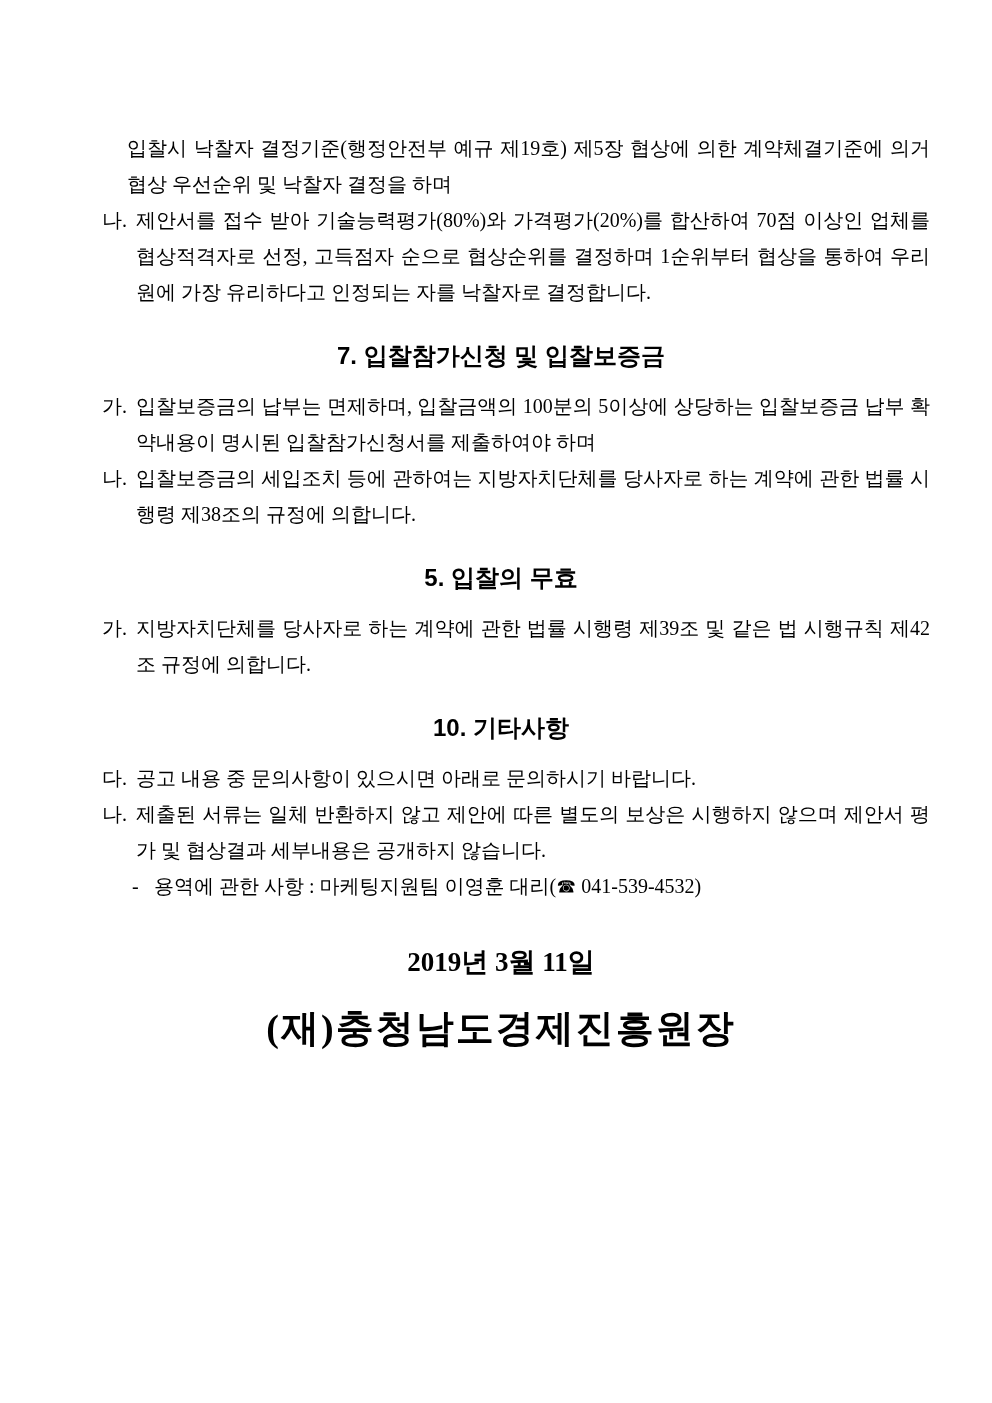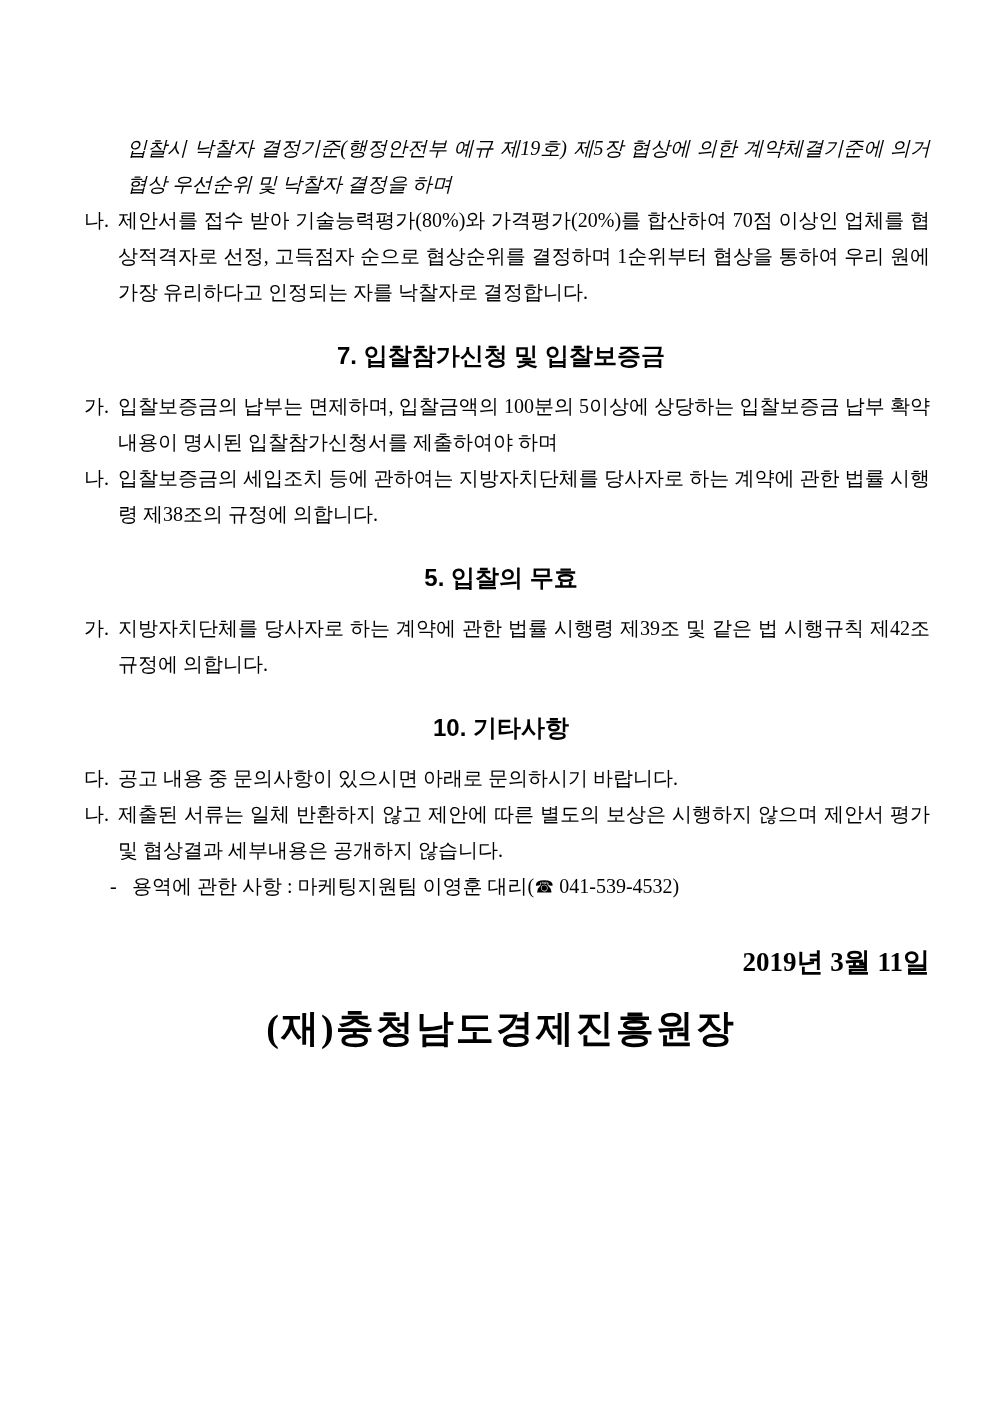--- a/index.html
+++ b/index.html
@@ -17,25 +17,24 @@
     color: #000000;
     font-family: "Liberation Serif", "DejaVu Serif", serif;
     font-size: 20px;
     line-height: 36px;
     overflow: hidden;
   }
   
   .intro-continuation {
     margin-left: 55px;
     text-align: justify;
-    font-style: italic;
   }
   
   .item {
-    margin-left: 12px;
+    margin-left: 30px;
     padding-left: 34px;
     text-indent: -34px;
     text-align: justify;
   }
   .item .label {
     display: inline-block;
     width: 34px;
     text-indent: 0;
   }
   
@@ -45,21 +44,21 @@
   .section-title {
     font-family: "Liberation Sans", "DejaVu Sans", sans-serif;
     font-weight: bold;
     font-size: 24px;
     line-height: 40px;
     margin: 0 0 12px 0;
     text-align: center;
   }
   
   .subitem {
-    margin-left: 38px;
+    margin-left: 60px;
     padding-left: 22px;
     text-indent: -22px;
     text-align: justify;
   }
   .subitem .label {
     display: inline-block;
     width: 22px;
     text-indent: 0;
   }
   
@@ -69,21 +68,21 @@
     text-indent: -30px;
     text-align: justify;
   }
   .note .label {
     display: inline-block;
     width: 30px;
     text-indent: 0;
   }
   .footer-date {
     margin-top: 42px;
-    text-align: right;
+    text-align: center;
     font-weight: bold;
     font-size: 27px;
     line-height: 32px;
   }
   .footer-signer {
     margin-top: 28px;
     text-align: center;
     font-weight: bold;
     font-size: 38px;
     line-height: 44px;

